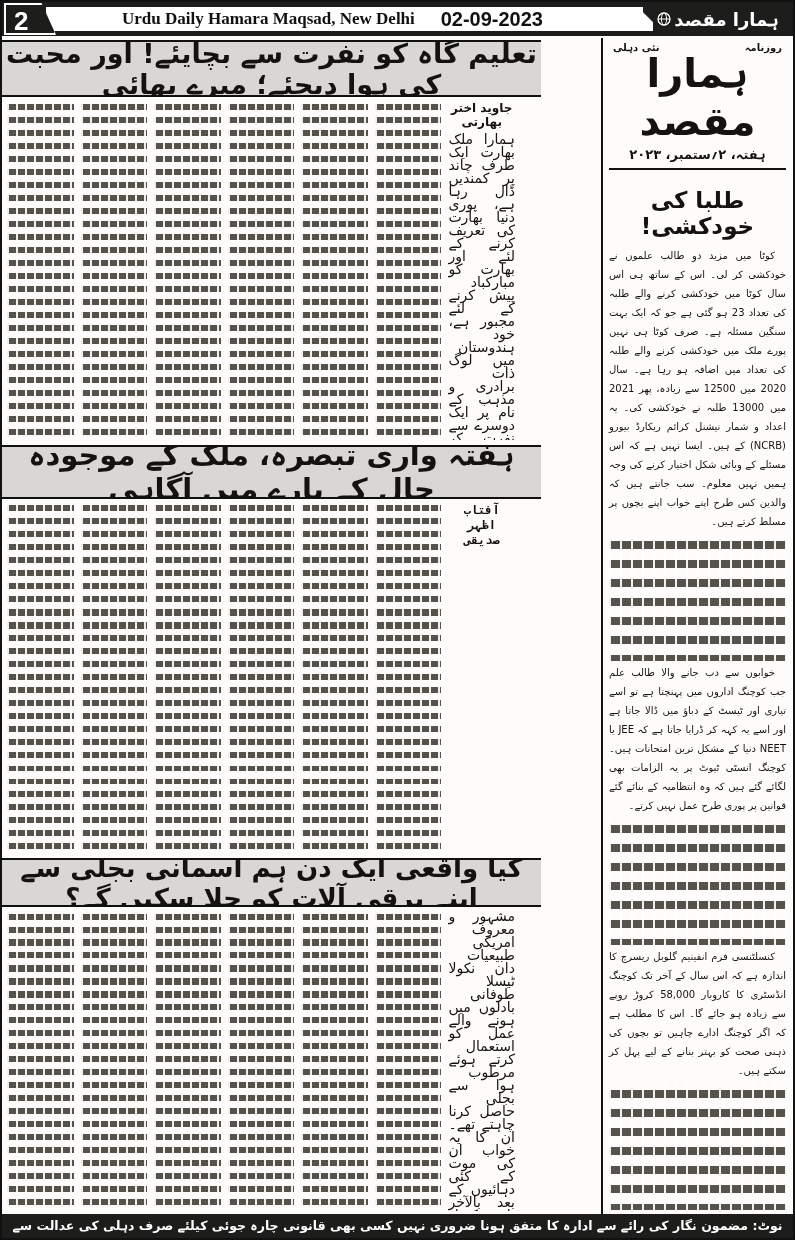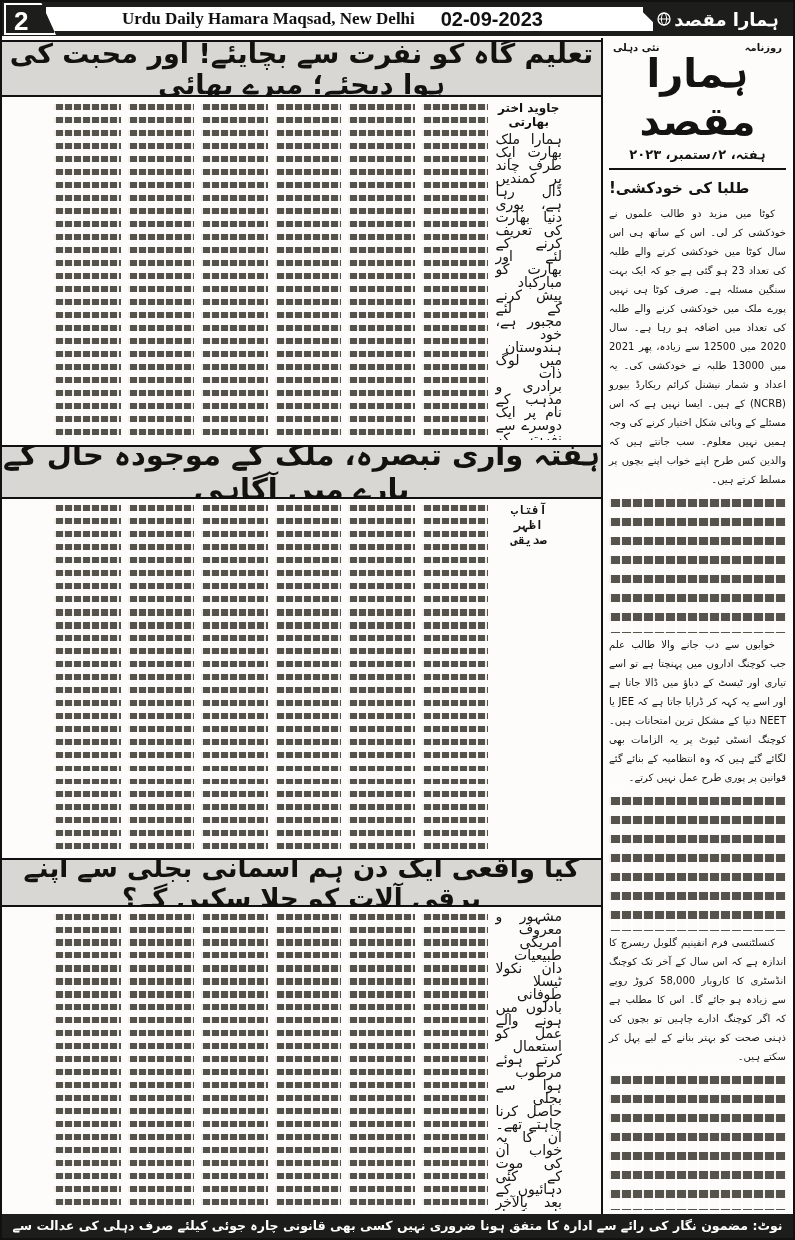--- a/index.html
+++ b/index.html
@@ -25,39 +25,39 @@
   .hdr-logo svg{display:block;}
 
   
   .sidebar{position:absolute;left:599px;top:36px;width:192px;height:1176px;
            border-left:2px solid #111;box-sizing:border-box;padding:4px 7px 2px 6px;
            display:flex;flex-direction:column;direction:rtl;}
   .mast-top{display:flex;justify-content:space-between;font-size:10px;font-weight:bold;padding:0 4px;}
   .mast-title{text-align:center;font-size:40px;font-weight:bold;line-height:1.2;margin-top:-4px;}
   .mast-date{text-align:center;font-size:13px;font-weight:bold;padding:2px 0 6px;
              border-bottom:2px solid #111;}
-  .side-headline{text-align:left;font-size:15px;font-weight:bold;padding:9px 0 7px;}
+  .side-headline{text-align:center;font-size:23px;font-weight:bold;padding:9px 0 7px;margin-top:8px;}
   .side-par{font-size:10px;line-height:19px;text-align:justify;margin:0 0 2px;text-indent:11px;}
   .side-fill{flex:1 1 auto;min-height:26px;margin:2px 0;
      background-image:
        repeating-linear-gradient(90deg,rgba(255,255,255,.92) 0 2px,rgba(255,255,255,0) 2px 11px),
        repeating-linear-gradient(180deg,#fdfcfa 0 6px,#56524c 6px 14px,#fdfcfa 14px 19px);}
 
   
   .main{position:absolute;left:0;top:36px;width:599px;height:1176px;}
-  .band{position:absolute;left:0;width:599px;background:#d8d7d3;
+  .band{position:absolute;left:0;width:539px;background:#d8d7d3;
         border-top:2px solid #111;border-bottom:2px solid #111;box-sizing:border-box;
         direction:rtl;text-align:center;font-weight:bold;color:#14120f;
         display:flex;align-items:center;justify-content:center;overflow:hidden;}
   .band.b1{top:2px;height:57px;font-size:27px;}
   .band.b2{top:407px;height:54px;font-size:29px;}
   .band.b3{top:820px;height:49px;font-size:26px;}
 
   .body{position:absolute;left:0;width:518px;display:flex;direction:rtl;gap:7px;
-        padding:3px 5px;box-sizing:border-box;margin-left:47px;}
+        padding:3px 5px;box-sizing:border-box;}
   .body.t1{top:59px;height:346px;}
   .body.t2{top:461px;height:357px;font-family:Liberation Mono, monospace;}
   .body.t3{top:869px;height:307px;}
   .col{flex:1 1 0;overflow:hidden;}
   .col.fill{
      background-image:
        repeating-linear-gradient(90deg,rgba(255,255,255,.9) 0 2px,rgba(255,255,255,0) 2px 9px),
        repeating-linear-gradient(180deg,#fdfcfa 0 3.5px,#55514b 3.5px 9.5px,#fdfcfa 9.5px 13px);}
   .byline{font-size:12px;font-weight:bold;text-align:center;padding:1px 0 4px;}
   .excerpt{font-size:14px;line-height:13px;text-align:justify;direction:rtl;}

